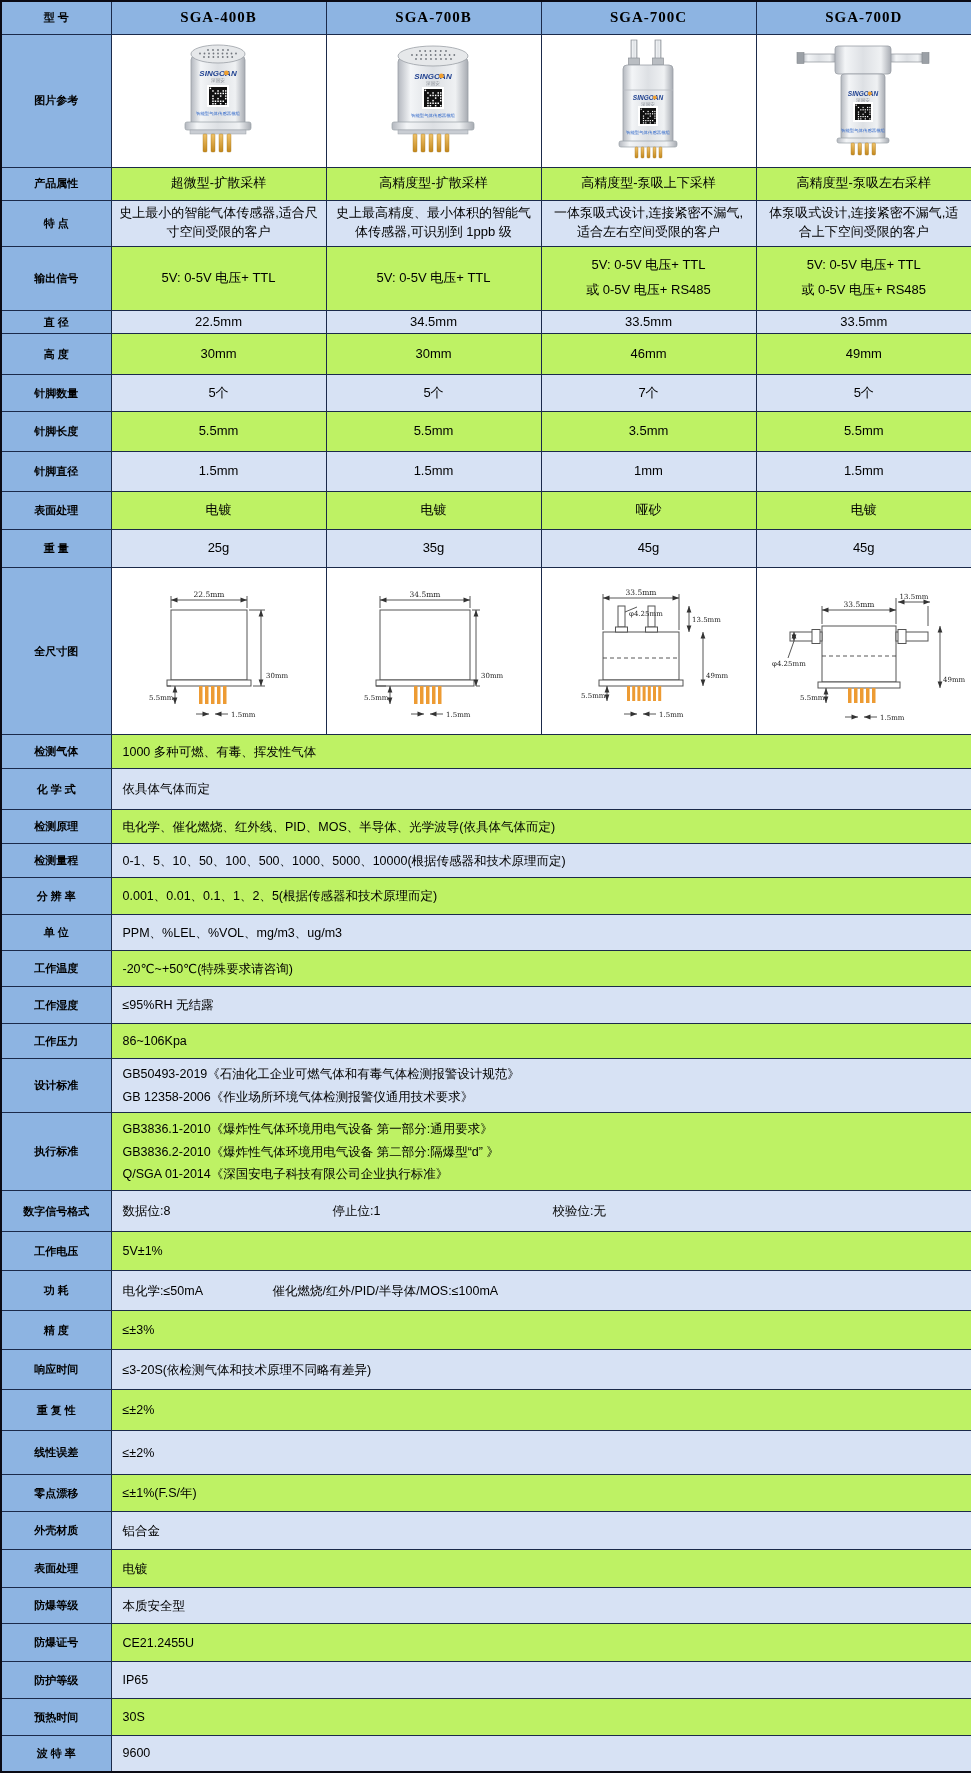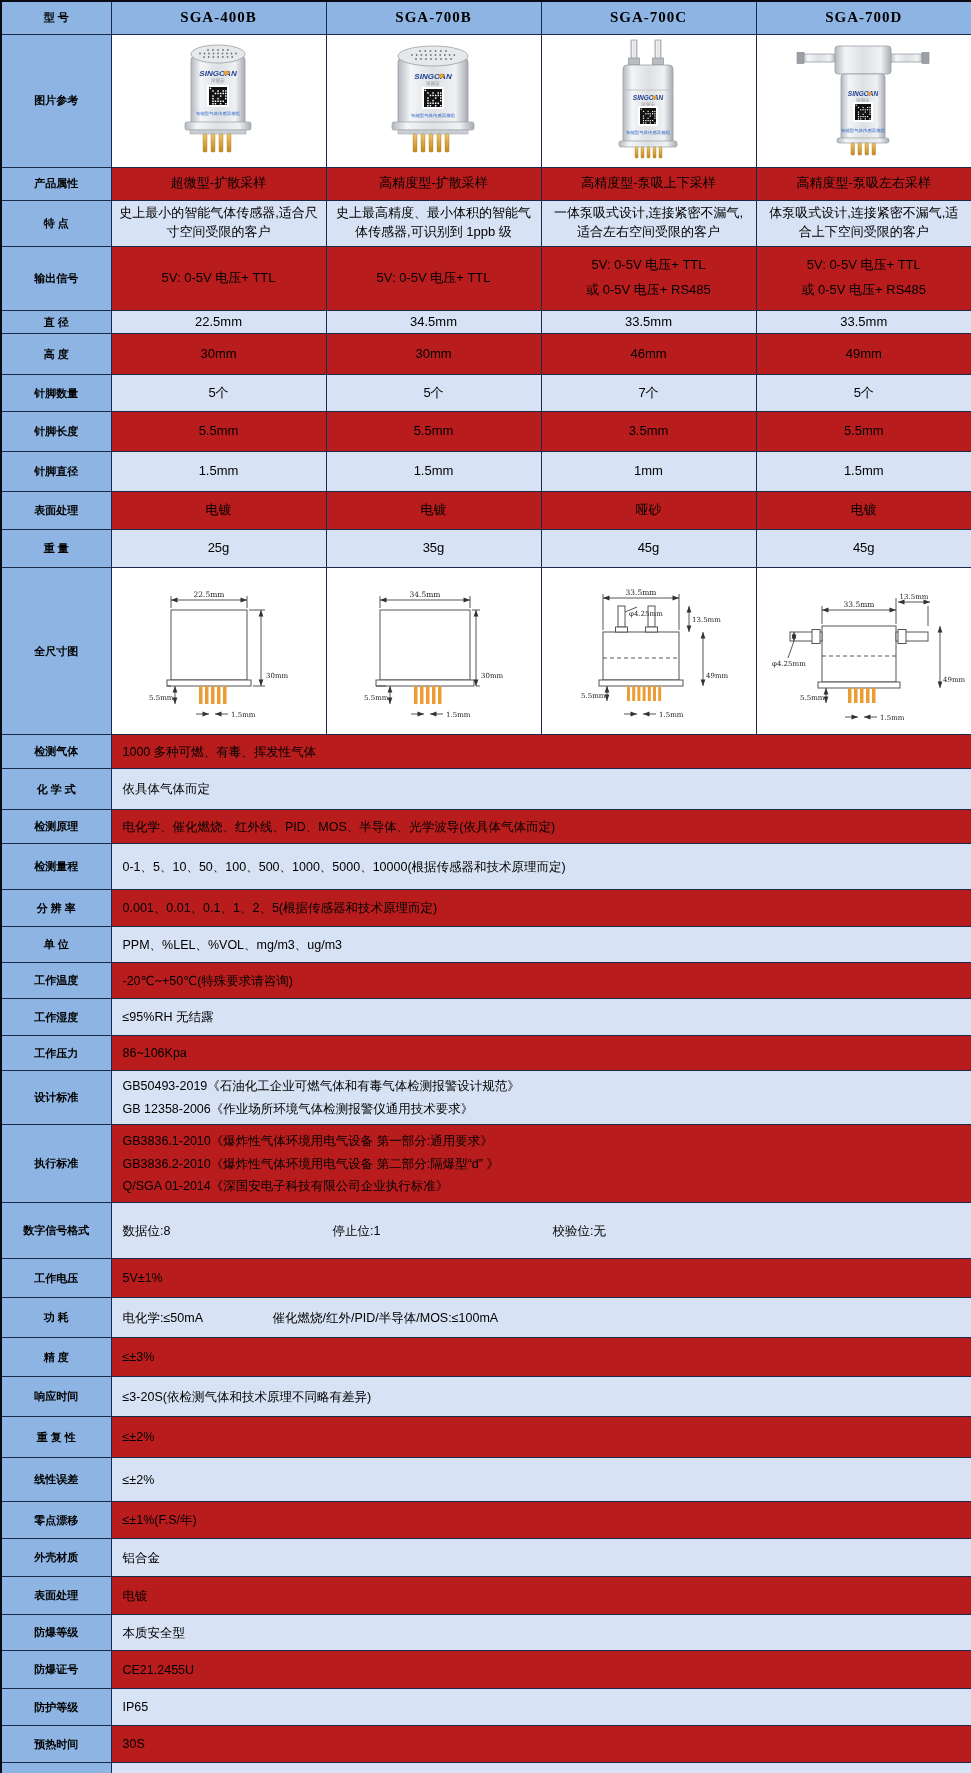--- a/index.html
+++ b/index.html
@@ -6,21 +6,21 @@
   body{width:971px;font-family:"Liberation Sans","DejaVu Sans",sans-serif;color:#000;}
   table{border-collapse:collapse;table-layout:fixed;width:971px;border:2px solid #0a0a14;}
   td{border:1px solid #1b2a4a;overflow:hidden;vertical-align:middle;}
   td.lbl{background:#8DB4E2;font-weight:bold;text-align:center;font-size:11px;line-height:1.35;padding:0 2px;}
   td.model{background:#8DB4E2;font-weight:bold;text-align:center;font-size:15px;
            font-family:"Liberation Serif","DejaVu Serif",serif;letter-spacing:1px;}
   td.val{text-align:center;font-size:13px;padding:2px 7px;line-height:1.45;}
   td.val .ln{margin:6px 0;}
   td.spec{text-align:left;font-size:12.5px;padding:3px 4px 3px 11px;line-height:1.8;}
   td.white{background:#fff;text-align:center;padding:0;}
-  .tintA{background:#b91c1c;}
+  .tintA{background:#bef264;}
   .tintB{background:#D7E2F4;}
   .seg{display:inline-block;}
   svg{display:block;margin:0 auto;}
 </style>
 </head>
 <body>
 
 <div>
   <table>
     <colgroup>
@@ -556,21 +556,21 @@
           <td class="spec tintA" colspan="4">1000 多种可燃、有毒、挥发性气体</td>
         </tr>
         <tr style="height: 41px;">
           <td class="lbl">化 学 式</td>
           <td class="spec tintB" colspan="4">依具体气体而定</td>
         </tr>
         <tr style="height: 34px;">
           <td class="lbl">检测原理</td>
           <td class="spec tintA" colspan="4">电化学、催化燃烧、红外线、PID、MOS、半导体、光学波导(依具体气体而定)</td>
         </tr>
-        <tr style="height: 46px;">
+        <tr style="height: 34px;">
           <td class="lbl">检测量程</td>
           <td class="spec tintB" colspan="4">0-1、5、10、50、100、500、1000、5000、10000(根据传感器和技术原理而定)</td>
         </tr>
         <tr style="height: 37px;">
           <td class="lbl">分 辨 率</td>
           <td class="spec tintA" colspan="4">0.001、0.01、0.1、1、2、5(根据传感器和技术原理而定)</td>
         </tr>
         <tr style="height: 36px;">
           <td class="lbl">单  位</td>
           <td class="spec tintB" colspan="4">PPM、%LEL、%VOL、mg/m3、ug/m3</td>
@@ -595,21 +595,21 @@
           </td>
         </tr>
         <tr style="height: 78px;">
           <td class="lbl">执行标准</td>
           <td class="spec tintA" colspan="4">
             <div>GB3836.1-2010《爆炸性气体环境用电气设备 第一部分:通用要求》</div>
             <div>GB3836.2-2010《爆炸性气体环境用电气设备 第二部分:隔爆型“d” 》</div>
             <div>Q/SGA 01-2014《深国安电子科技有限公司企业执行标准》</div>
           </td>
         </tr>
-        <tr style="height: 56px;">
+        <tr style="height: 41px;">
           <td class="lbl">数字信号格式</td>
           <td class="spec tintB" colspan="4"><span class="seg" style="width: 210px;">数据位:8</span><span class="seg" style="width: 220px;">停止位:1</span><span class="seg">校验位:无</span></td>
         </tr>
         <tr style="height: 39px;">
           <td class="lbl">工作电压</td>
           <td class="spec tintA" colspan="4">5V±1%</td>
         </tr>
         <tr style="height: 40px;">
           <td class="lbl">功  耗</td>
           <td class="spec tintB" colspan="4"><span class="seg" style="width: 150px;">电化学:≤50mA</span><span class="seg">催化燃烧/红外/PID/半导体/MOS:≤100mA</span></td>

